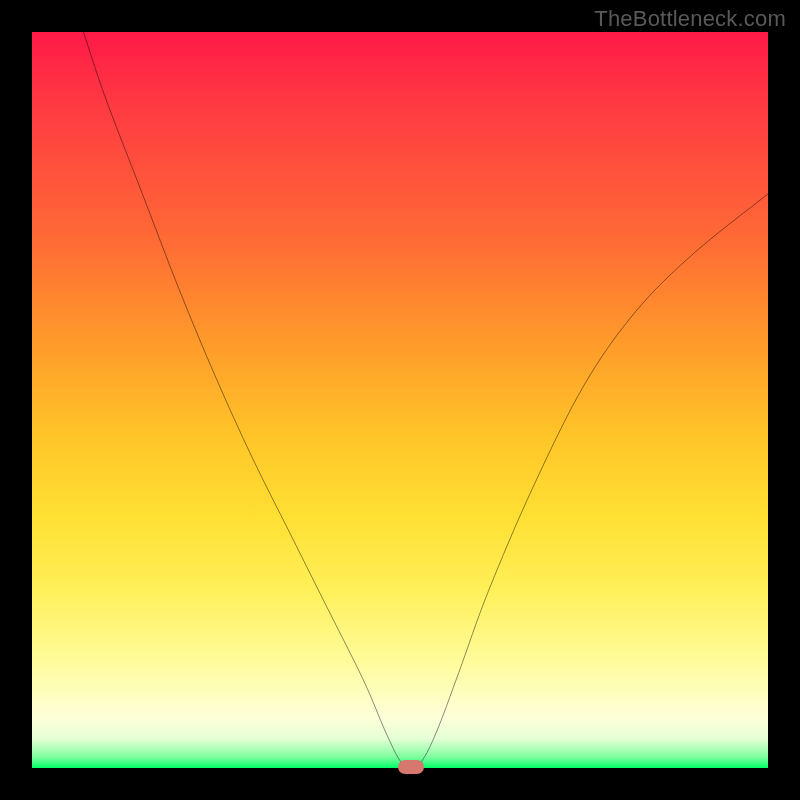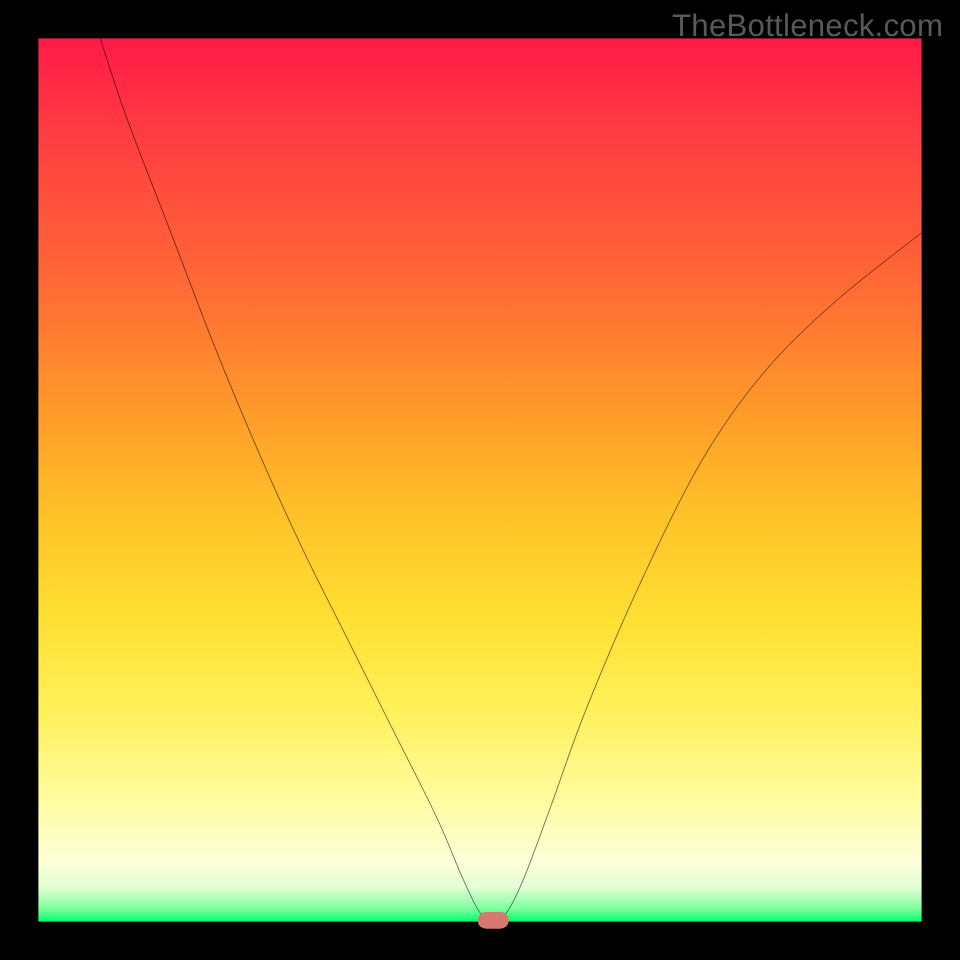--- a/index.html
+++ b/index.html
@@ -15,21 +15,21 @@
     position: relative;
     width: 800px;
     height: 800px;
     background: #000;
   }
   .watermark {
     position: absolute;
     top: 6px;
     right: 14px;
     color: #595959;
-    font-size: 26px;
+    font-size: 22px;
     font-weight: 500;
     letter-spacing: 0.2px;
     z-index: 30;
   }
   .plot-area {
     position: absolute;
     left: 32px;
     top: 32px;
     width: 736px;
     height: 736px;

